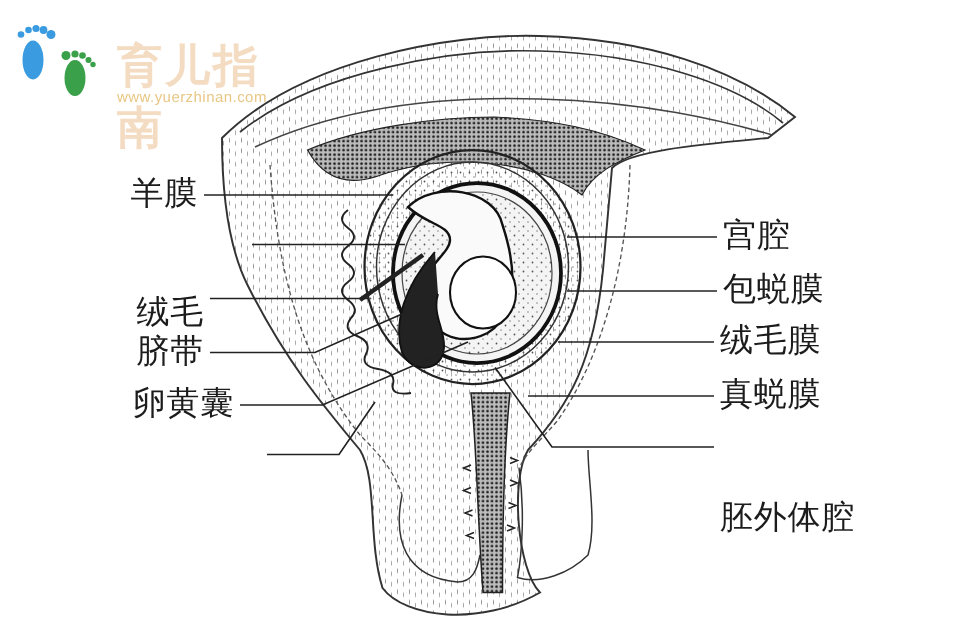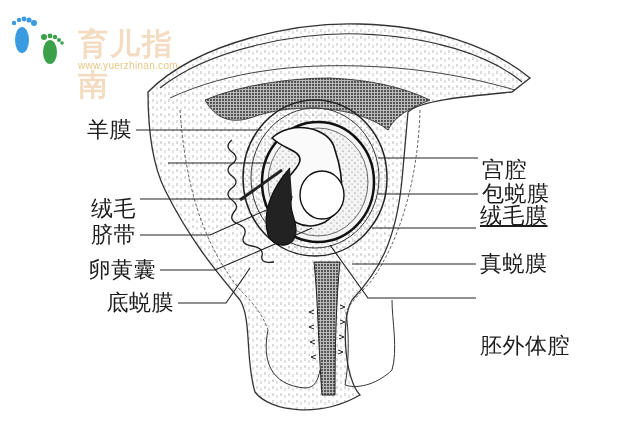--- a/index.html
+++ b/index.html
@@ -121,21 +121,20 @@
     </svg>
     <div class="logo-title">育儿指南</div>
     <div class="logo-url">www.yuerzhinan.com</div>
   </div>
 
 
   <div class="label left" style="left:22px; top:120px;">羊膜</div>
   <div class="label left" style="left:26px; top:189px;margin-top:10px;">绒毛</div>
   <div class="label left" style="left:26px; top:225px;">脐带</div>
   <div class="label left" style="left:46px; top:260px;">卵黄囊</div>
-  <div class="label left" style="left:64px; top:293px;">底蜕膜</div>
 
-  <div class="label" style="left:482px; top:160px;">宫腔</div>
+  <div class="label" style="left:482px; top:148px;">宫腔</div>
   <div class="label" style="left:482px; top:184px;">包蜕膜</div>
-  <div class="label" style="left:480px; top:206px;text-decoration:underline;">绒毛膜</div>
+  <div class="label" style="left:480px; top:218px;">绒毛膜</div>
   <div class="label" style="left:480px; top:254px;text-align:center;">真蜕膜</div>
   <div class="label" style="left:480px; top:288px;margin-top:48px;">胚外体腔</div>
 
 </div>
 
 </body></html>

